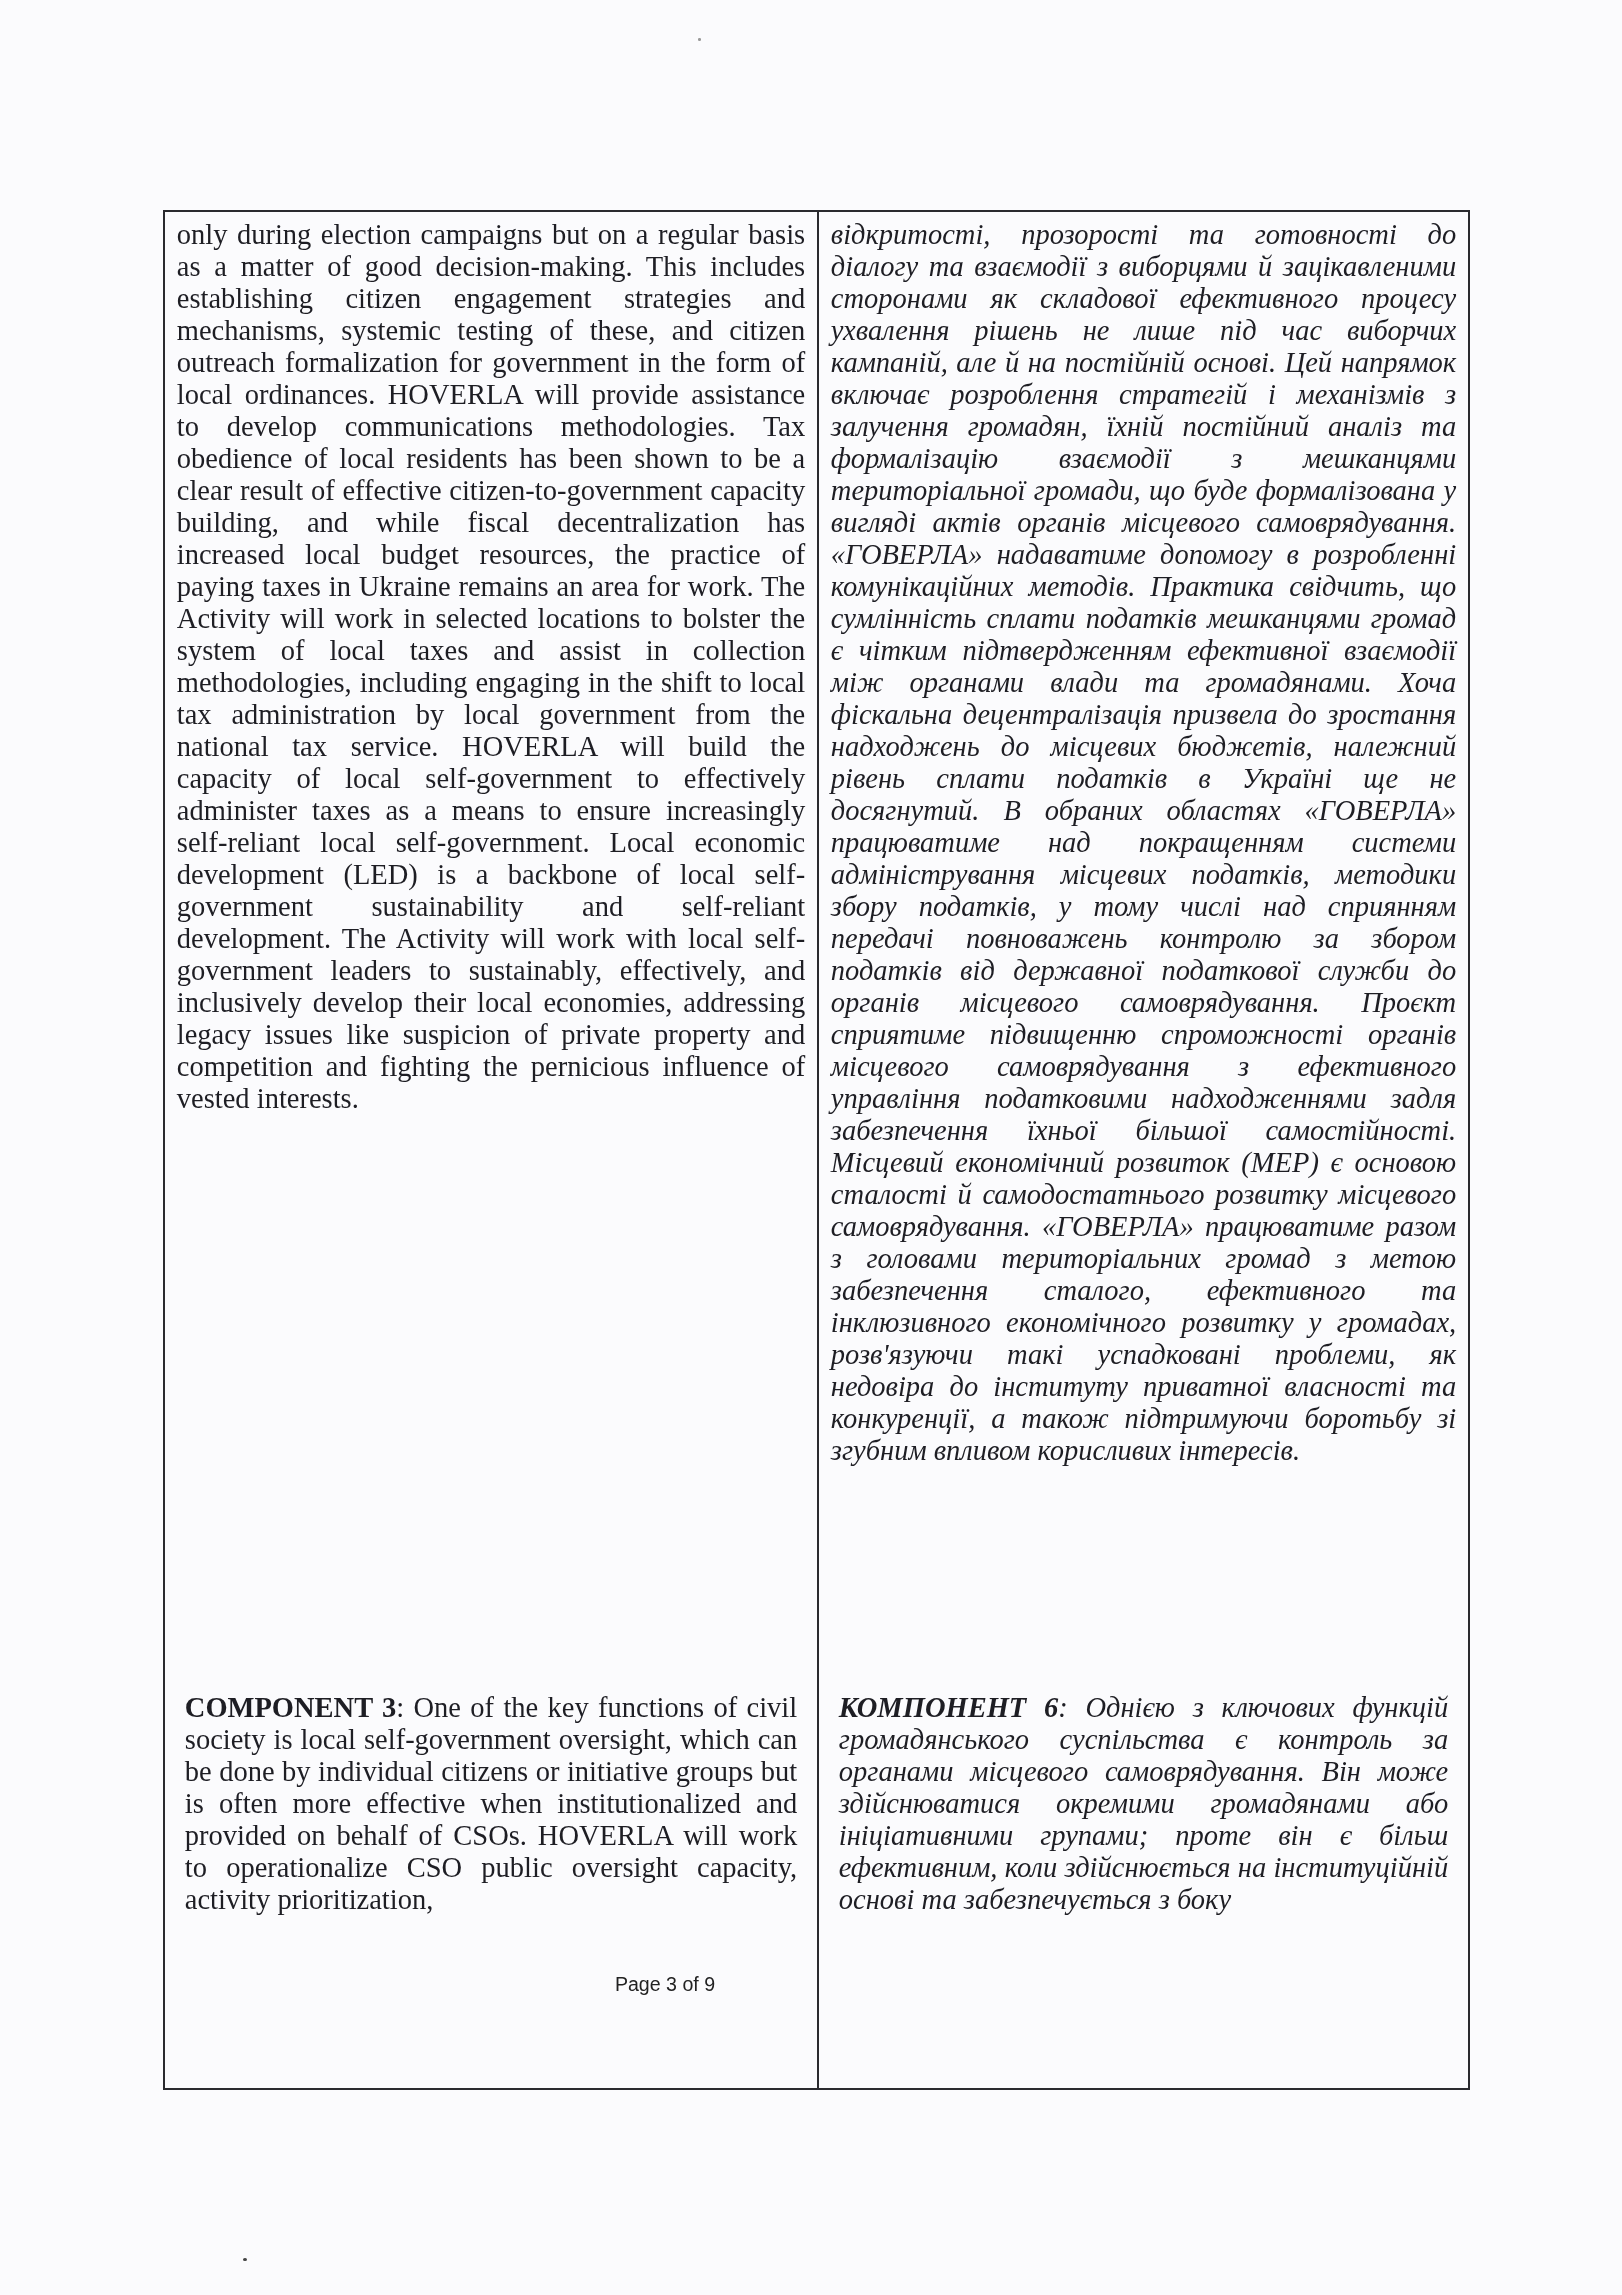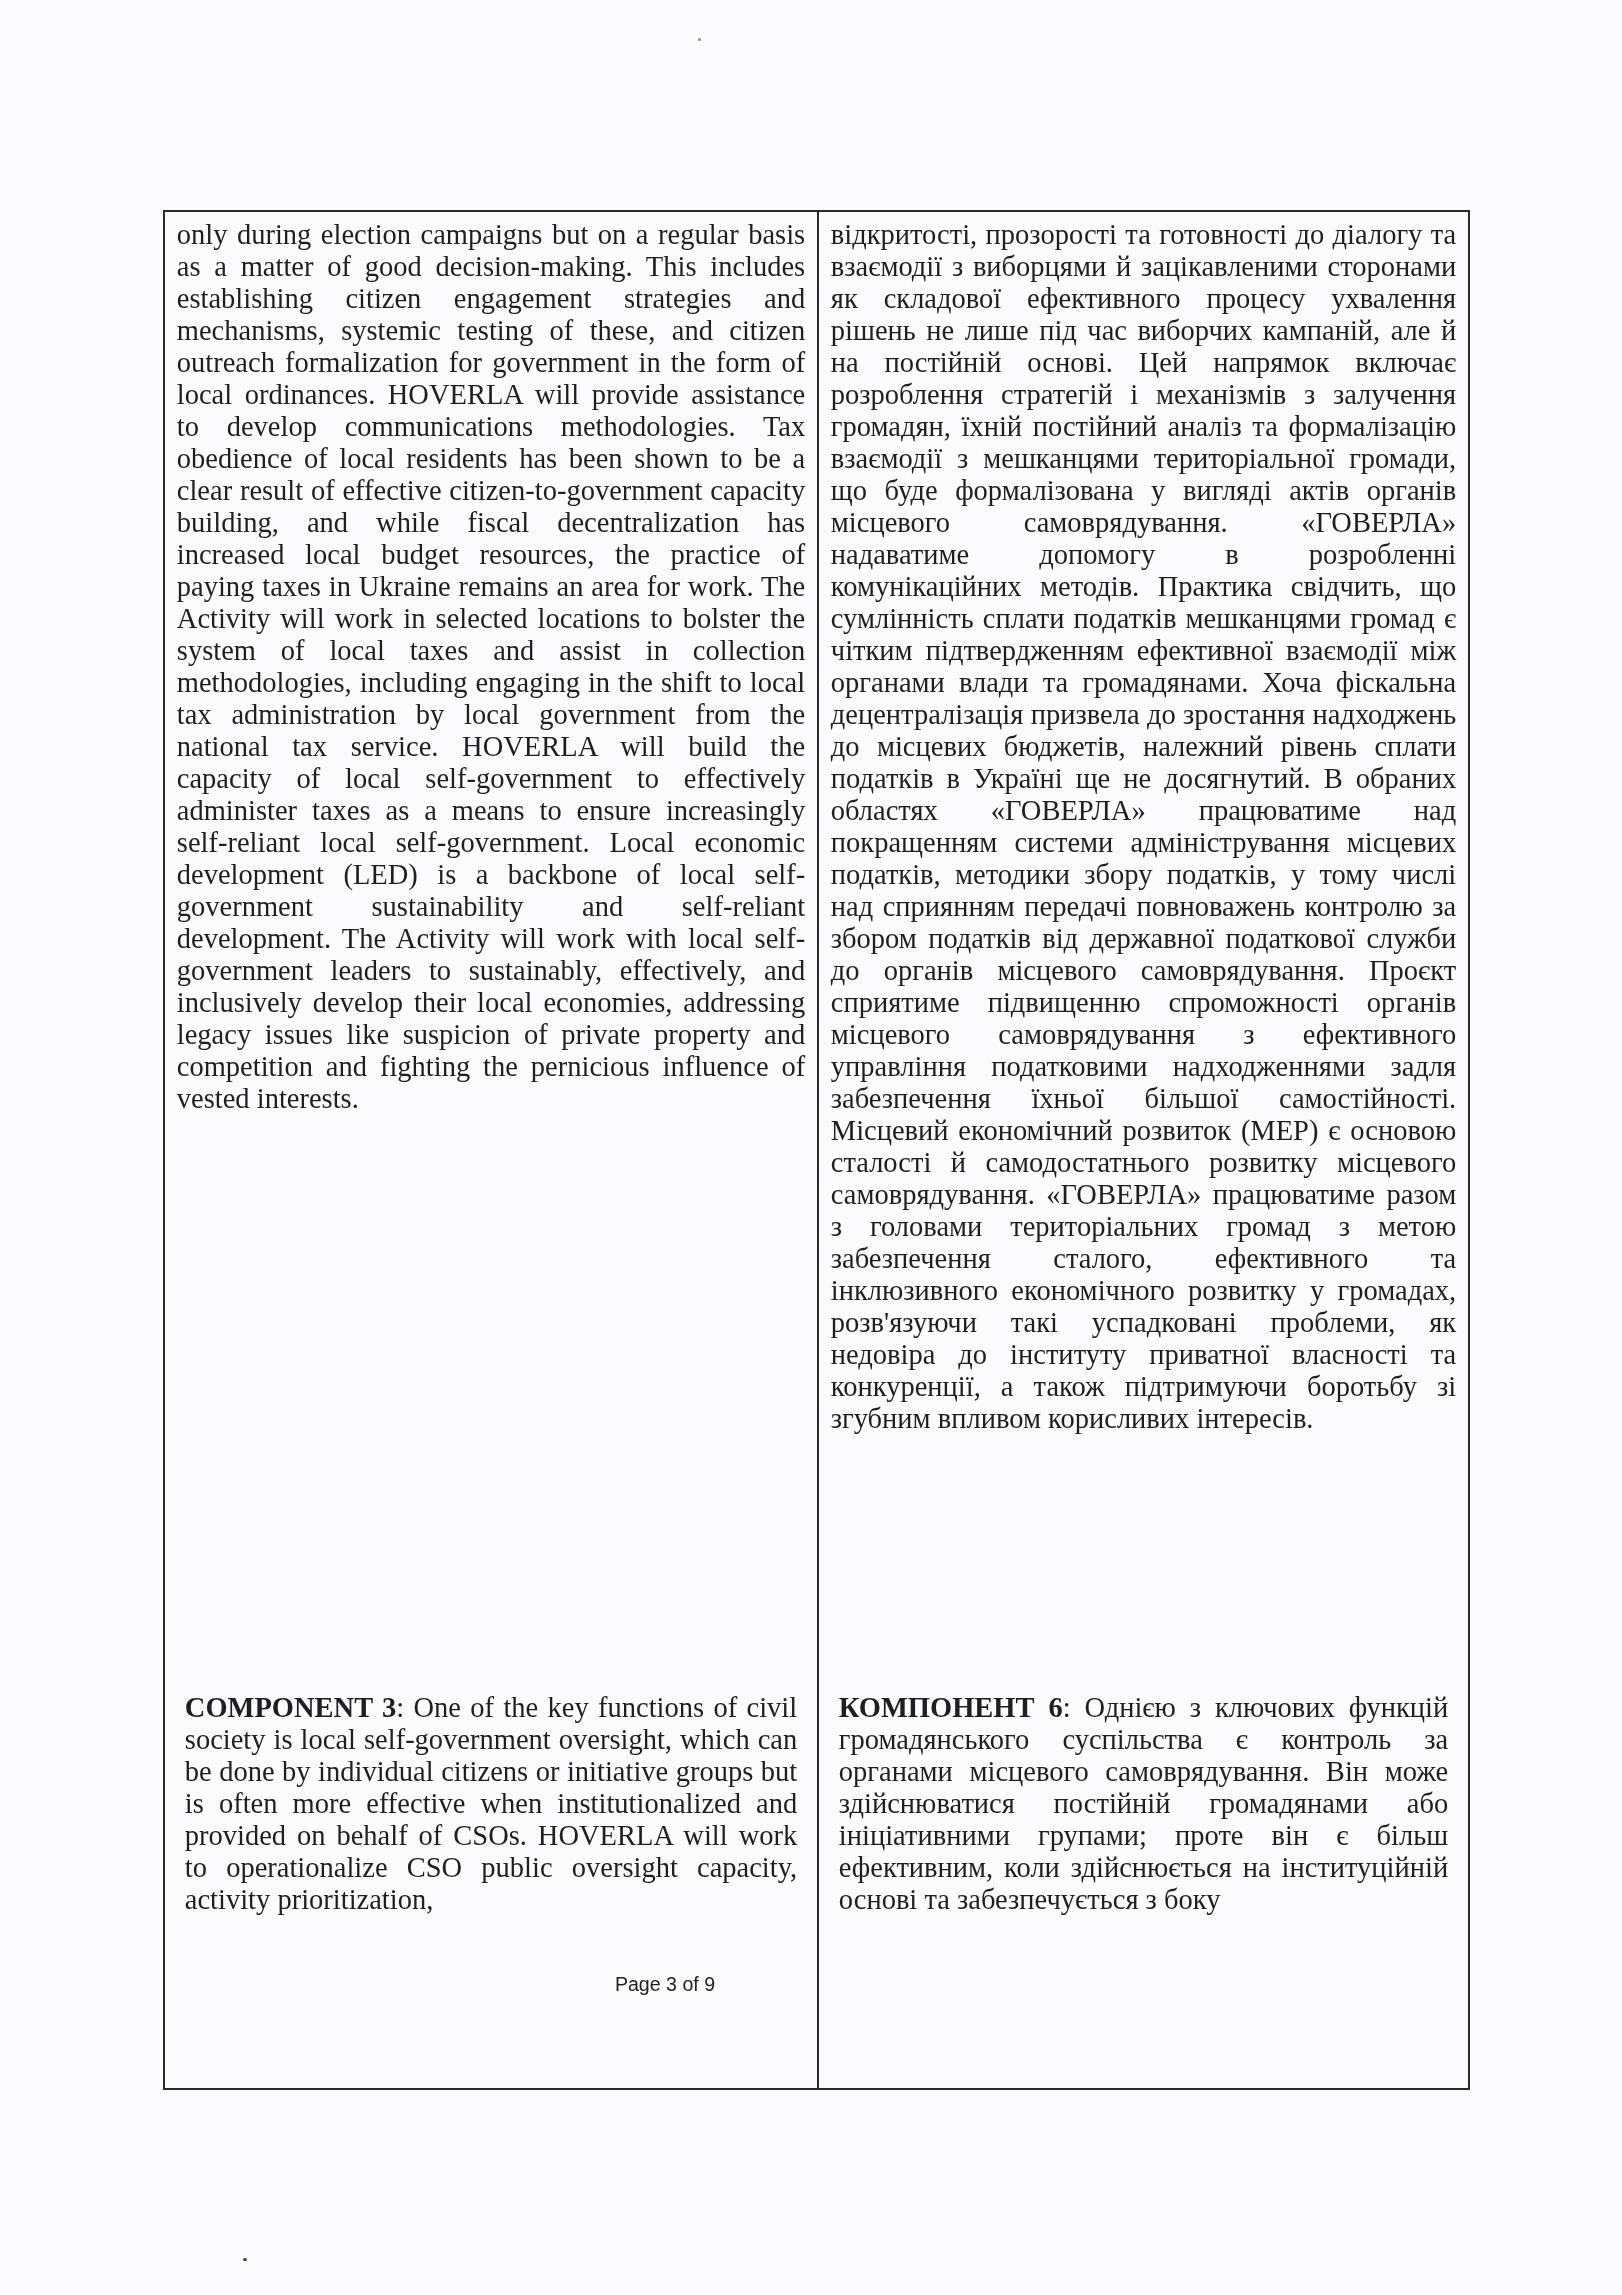--- a/index.html
+++ b/index.html
@@ -23,21 +23,21 @@
   .col {
     box-sizing: border-box;
     height: 100%;
     padding: 6.5px 11.8px 0 11.8px;
     font-size: 28.5px;
     line-height: 32px;
     text-align: justify;
     position: relative;
   }
   .col-left { width: 654px; border-right: 2px solid #2a2a2e; }
-  .col-right { flex: 1; }
+  .col-right { flex: 1; font-style: italic; }
   .para { margin: 0; }
   .para-bottom {
     position: absolute;
     left: 11.8px; right: 11.8px;
     top: 1472px;
     margin: 8px;
   }
   .para b { font-weight: bold; }
   .footer {
     position: absolute;
@@ -54,18 +54,18 @@
 <div class="page-mark" style="left:698px;top:38px;width:2.6px;height:2.6px;"></div>
 <div class="page-mark" style="left:243px;top:2258px;width:3.9px;height:3.3px;background:#444;"></div>
 
 <div class="doc-table">
   <div class="col col-left">
     <p class="para">only during election campaigns but on a regular basis as a matter of good decision-making. This includes establishing citizen engagement strategies and mechanisms, systemic testing of these, and citizen outreach formalization for government in the form of local ordinances. HOVERLA will provide assistance to develop communications methodologies. Tax obedience of local residents has been shown to be a clear result of effective citizen-to-government capacity building, and while fiscal decentralization has increased local budget resources, the practice of paying taxes in Ukraine remains an area for work. The Activity will work in selected locations to bolster the system of local taxes and assist in collection methodologies, including engaging in the shift to local tax administration by local government from the national tax service. HOVERLA will build the capacity of local self-government to effectively administer taxes as a means to ensure increasingly self-reliant local self-government. Local economic development (LED) is a backbone of local self-government sustainability and self-reliant development. The Activity will work with local self-government leaders to sustainably, effectively, and inclusively develop their local economies, addressing legacy issues like suspicion of private property and competition and fighting the pernicious influence of vested interests.</p>
     <p class="para para-bottom"><b>COMPONENT 3</b><span>: One of the key functions of civil society is local self-government oversight, which can be done by individual citizens or initiative groups but is often more effective when institutionalized and provided on behalf of CSOs. HOVERLA will work to operationalize CSO public oversight capacity, activity prioritization,</span></p>
   </div>
   <div class="col col-right">
     <p class="para">відкритості, прозорості та готовності до діалогу та взаємодії з виборцями й зацікавленими сторонами як складової ефективного процесу ухвалення рішень не лише під час виборчих кампаній, але й на постійній основі. Цей напрямок включає розроблення стратегій і механізмів з залучення громадян, їхній постійний аналіз та формалізацію взаємодії з мешканцями територіальної громади, що буде формалізована у вигляді актів органів місцевого самоврядування. «ГОВЕРЛА» надаватиме допомогу в розробленні комунікаційних методів. Практика свідчить, що сумлінність сплати податків мешканцями громад є чітким підтвердженням ефективної взаємодії між органами влади та громадянами. Хоча фіскальна децентралізація призвела до зростання надходжень до місцевих бюджетів, належний рівень сплати податків в Україні ще не досягнутий. В обраних областях «ГОВЕРЛА» працюватиме над покращенням системи адміністрування місцевих податків, методики збору податків, у тому числі над сприянням передачі повноважень контролю за збором податків від державної податкової служби до органів місцевого самоврядування. Проєкт сприятиме підвищенню спроможності органів місцевого самоврядування з ефективного управління податковими надходженнями задля забезпечення їхньої більшої самостійності. Місцевий економічний розвиток (МЕР) є основою сталості й самодостатнього розвитку місцевого самоврядування. «ГОВЕРЛА» працюватиме разом з головами територіальних громад з метою забезпечення сталого, ефективного та інклюзивного економічного розвитку у громадах, розв'язуючи такі успадковані проблеми, як недовіра до інституту приватної власності та конкуренції, а також підтримуючи боротьбу зі згубним впливом корисливих інтересів.</p>
-    <p class="para para-bottom"><b>КОМПОНЕНТ 6</b><span>: Однією з ключових функцій громадянського суспільства є контроль за органами місцевого самоврядування. Він може здійснюватися постійній громадянами або ініціативними групами; проте він є більш ефективним, коли здійснюється на інституційній основі та забезпечується з боку</span></p>
+    <p class="para para-bottom"><b>КОМПОНЕНТ 6</b><span>: Однією з ключових функцій громадянського суспільства є контроль за органами місцевого самоврядування. Він може здійснюватися окремими громадянами або ініціативними групами; проте він є більш ефективним, коли здійснюється на інституційній основі та забезпечується з боку</span></p>
   </div>
 </div>
 
 <div class="footer">Page 3 of 9</div>
 
 
 </body></html>

